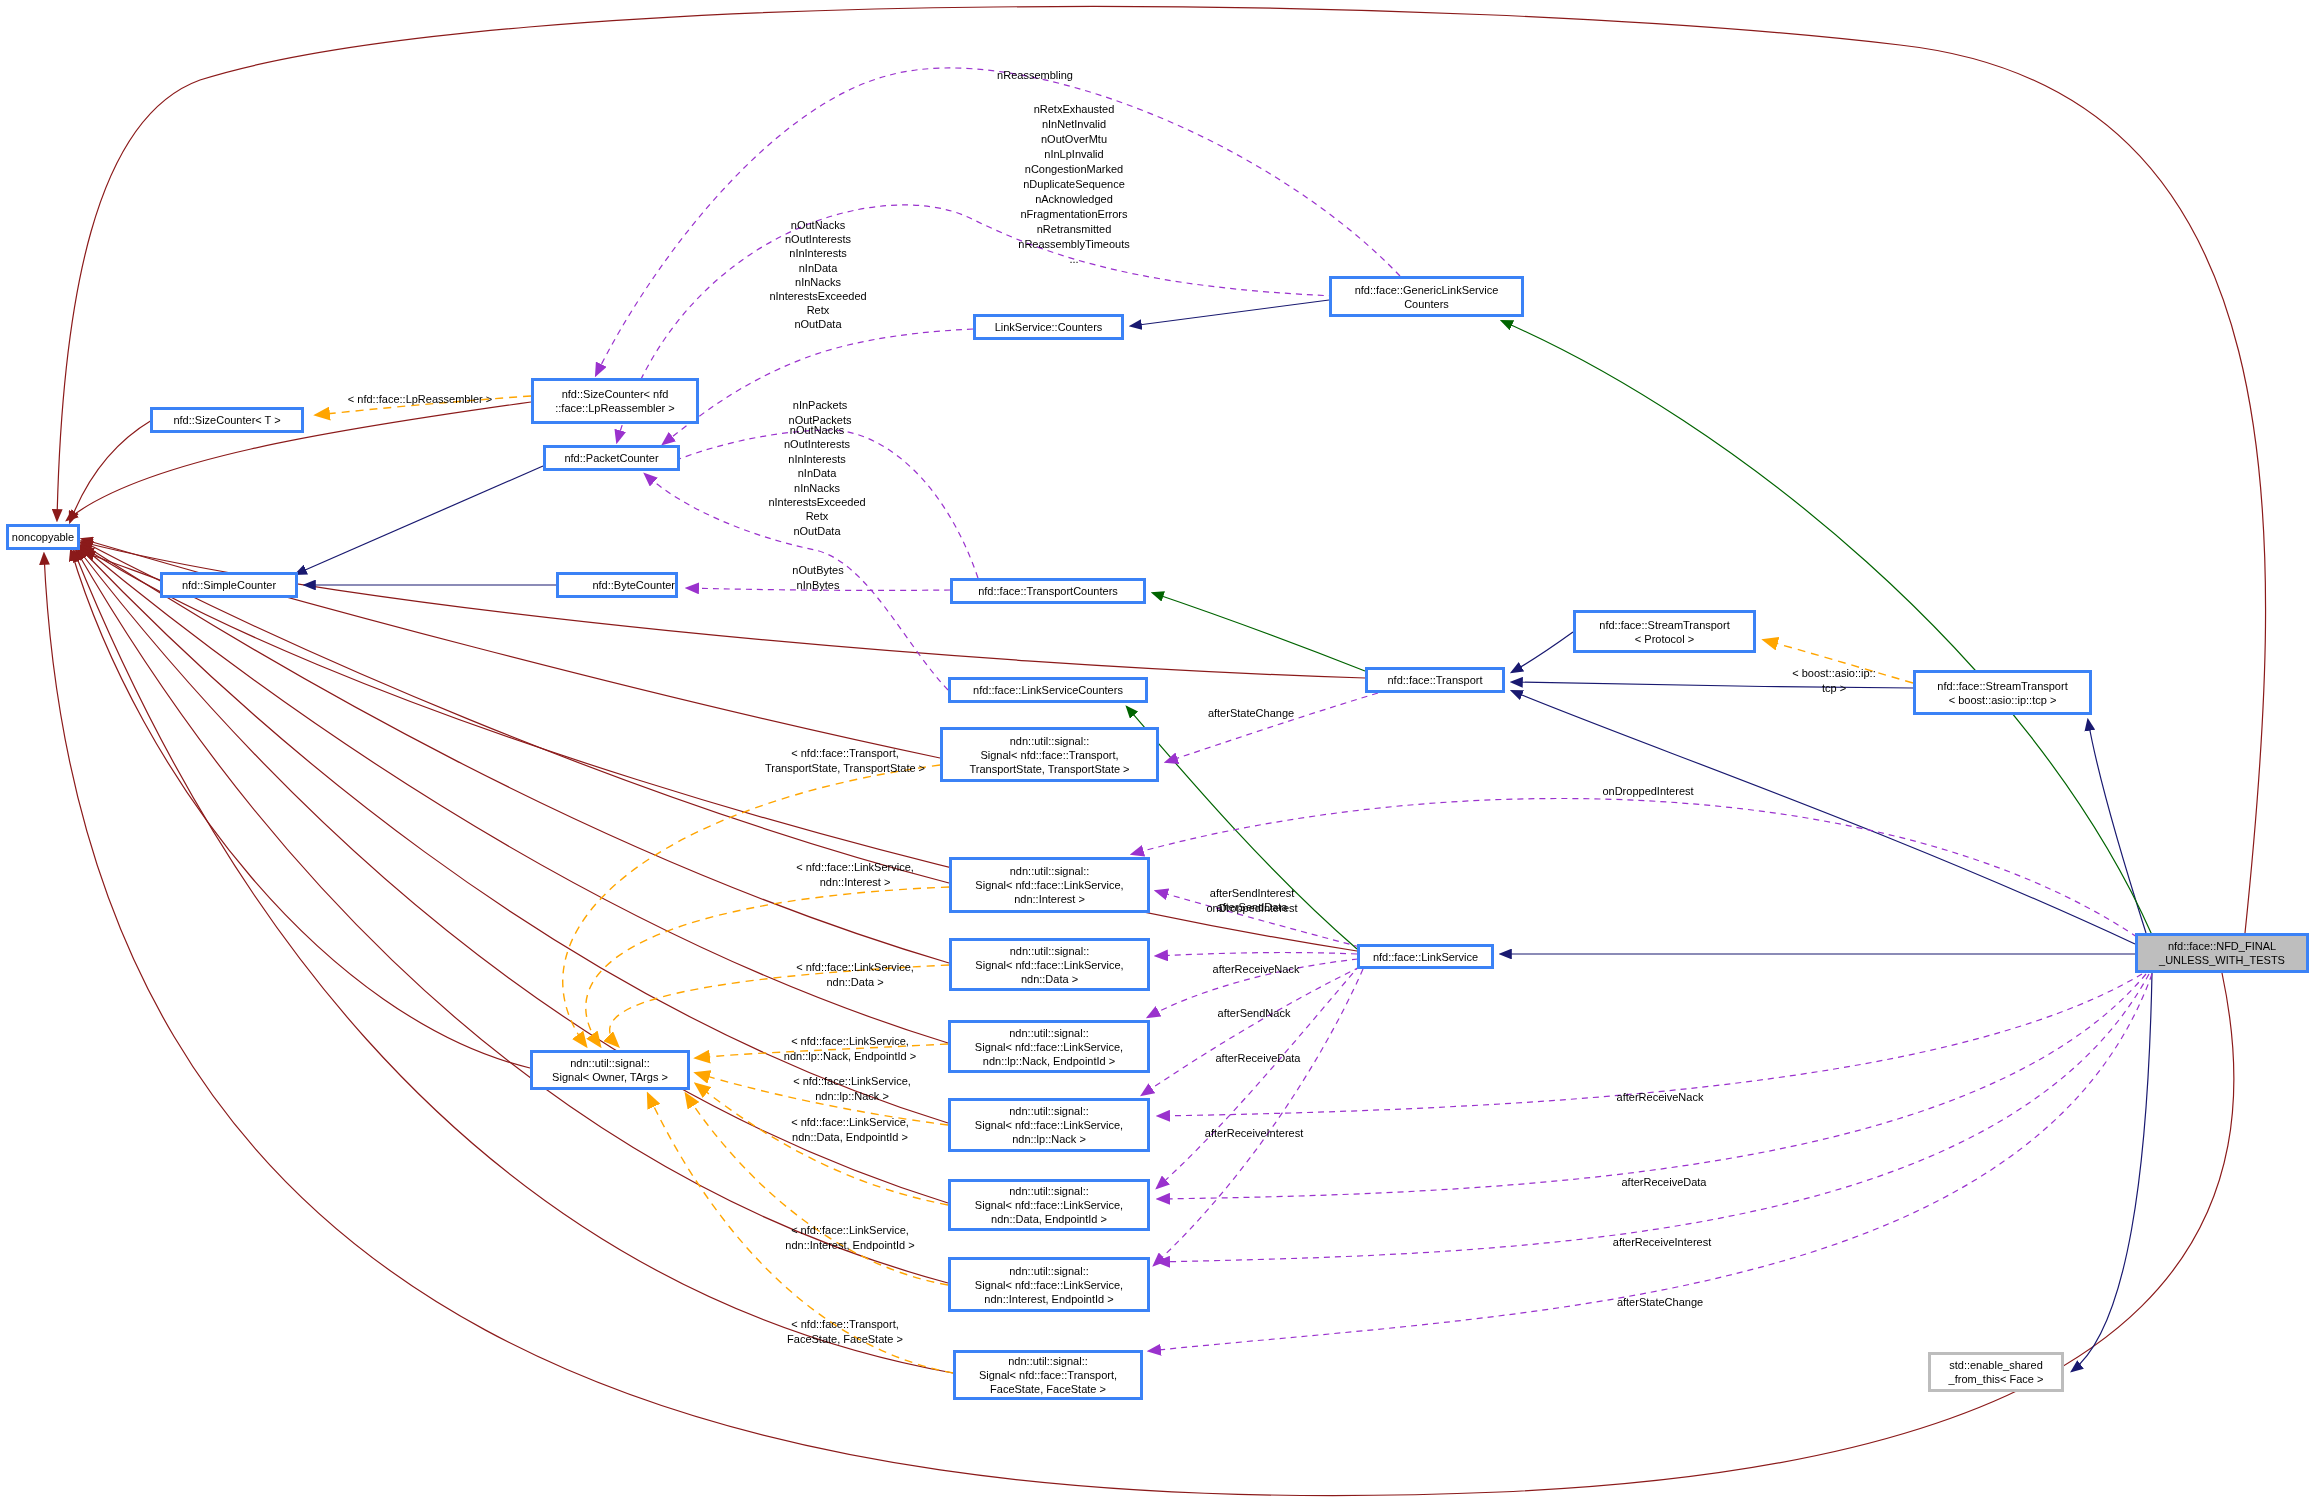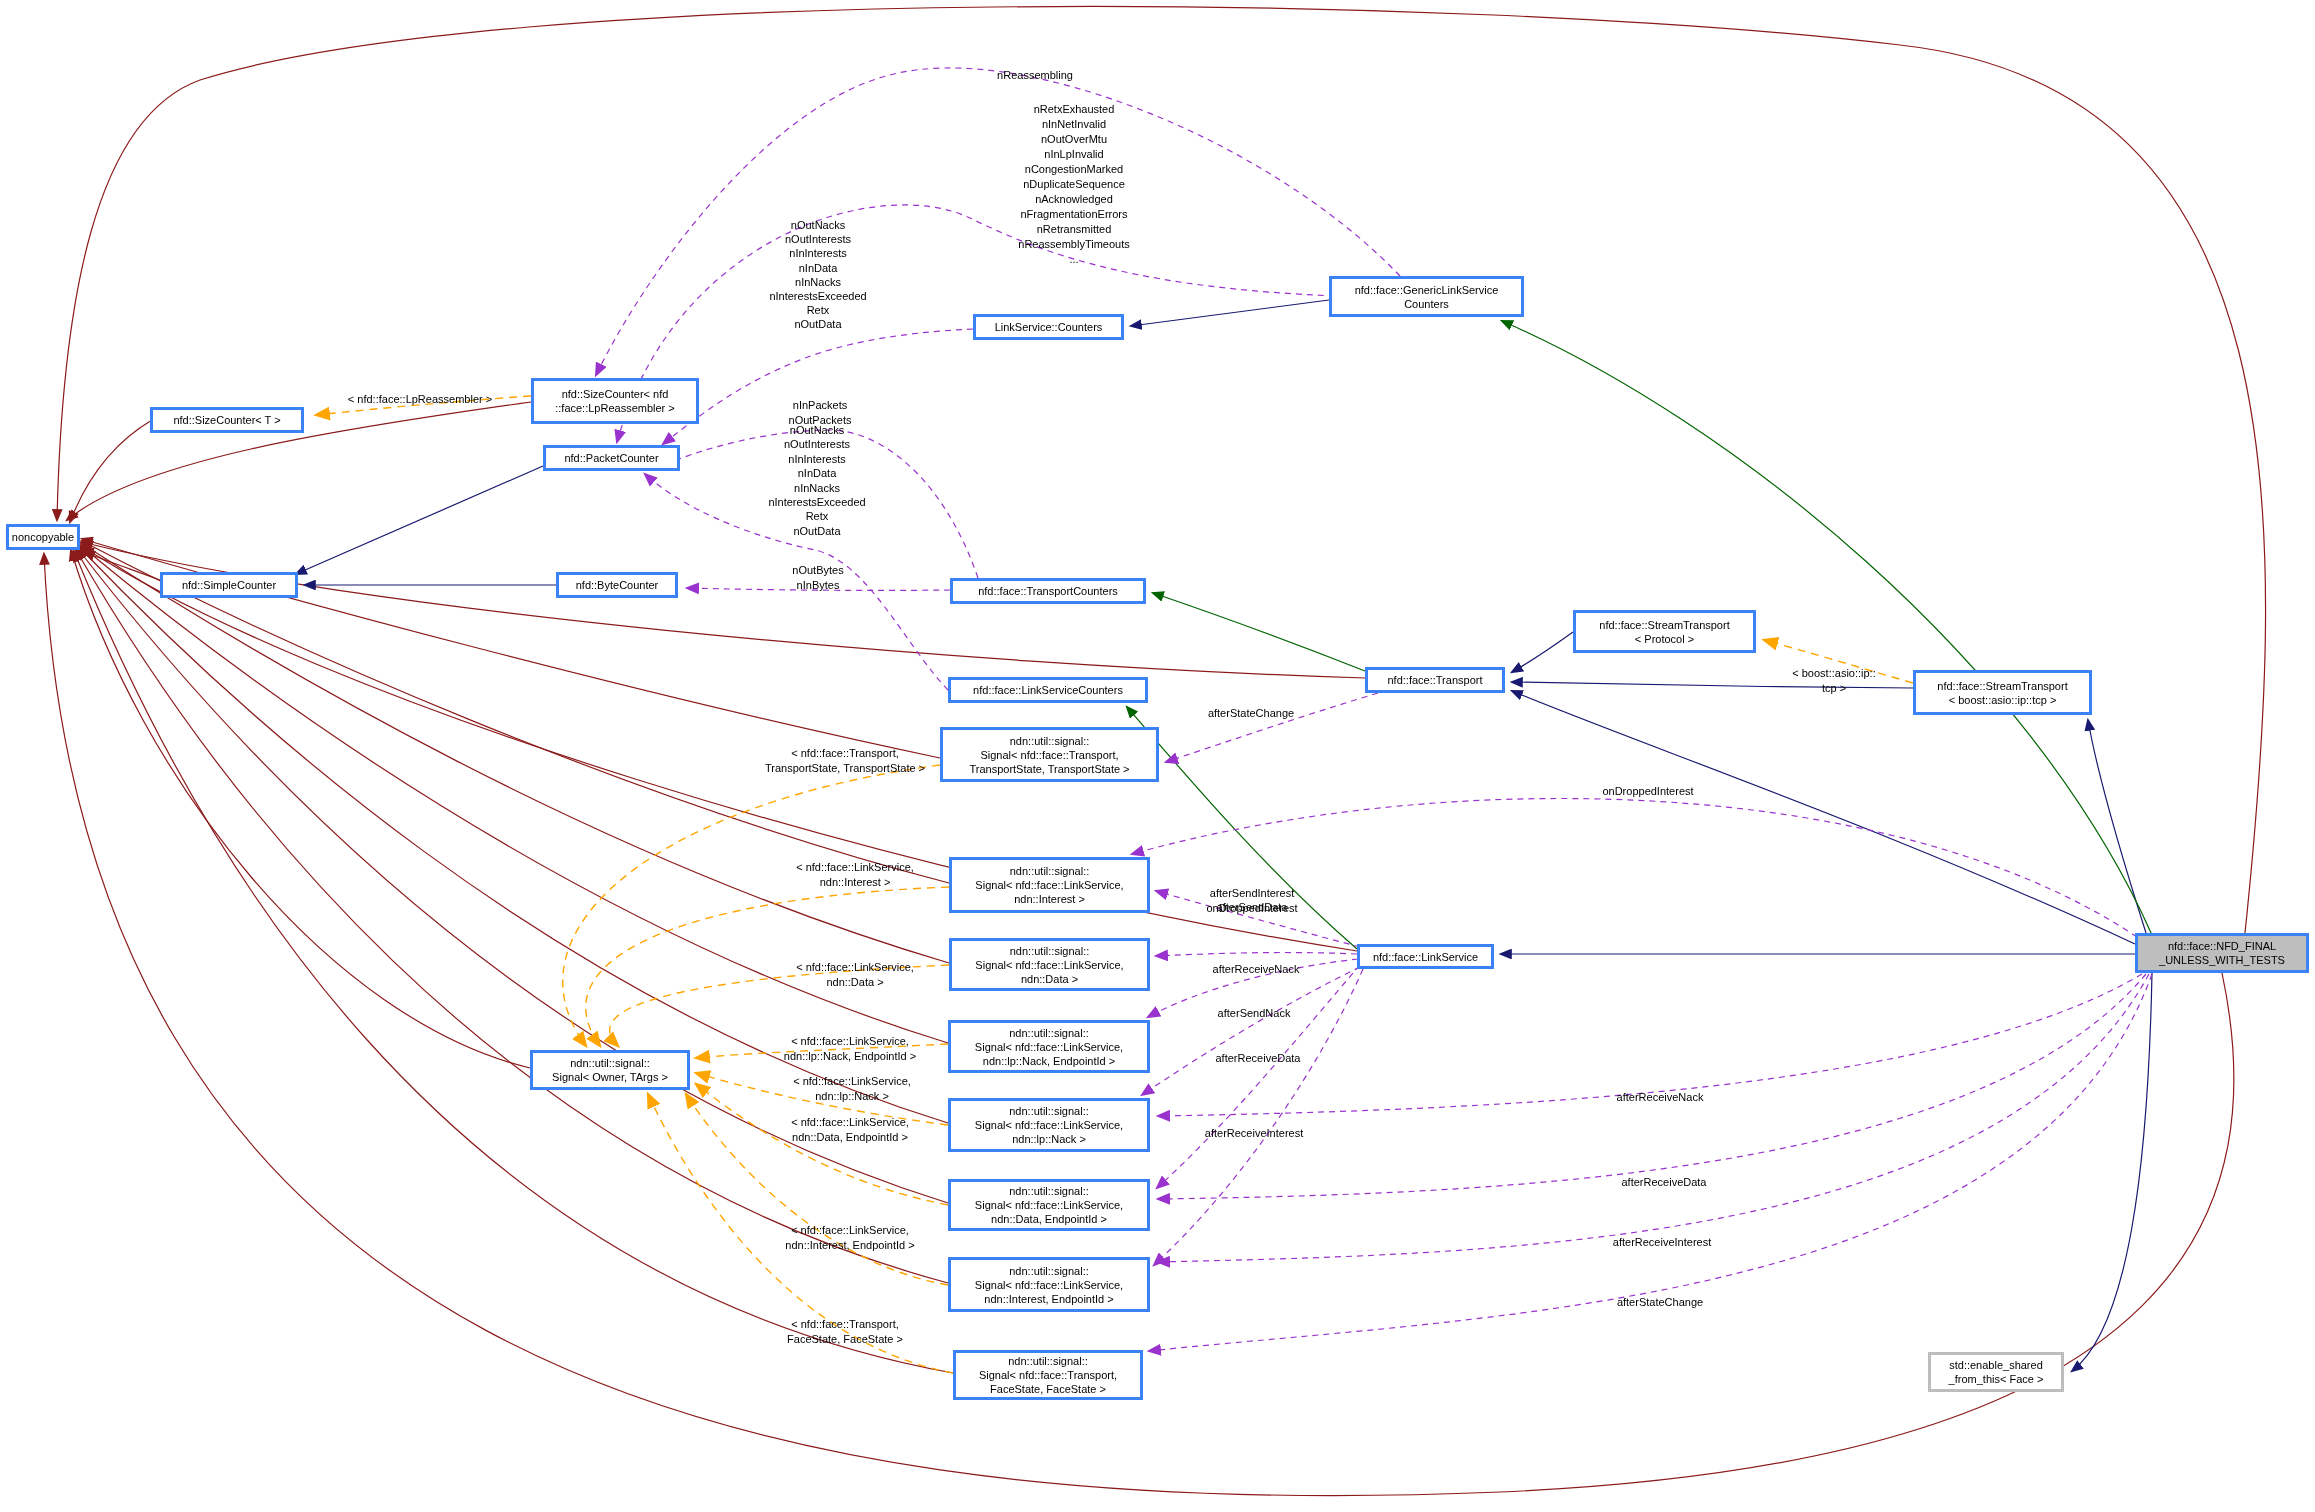--- a/index.html
+++ b/index.html
@@ -114,21 +114,21 @@
       <div class="node" style="left: 531px; top: 378px; width: 168px; height: 46px;">
         <div>nfd::SizeCounter&lt; nfd</div>
         <div>::face::LpReassembler &gt;</div>
       </div>
       <div class="node" style="left: 543px; top: 445px; width: 137px; height: 26px;">
         <div>nfd::PacketCounter</div>
       </div>
       <div class="node" style="left: 160px; top: 572px; width: 138px; height: 26px;">
         <div>nfd::SimpleCounter</div>
       </div>
-      <div class="node" style="left: 556px; top: 572px; width: 122px; height: 26px;">
+      <div class="node" style="left: 556px; top: 572px; width: 122px; height: 26px; align-items: flex-end;">
         <div>nfd::ByteCounter</div>
       </div>
       <div class="node" style="left: 973px; top: 314px; width: 151px; height: 26px;">
         <div>LinkService::Counters</div>
       </div>
       <div class="node" style="left: 1329px; top: 276px; width: 195px; height: 41px;">
         <div>nfd::face::GenericLinkService</div>
         <div>Counters</div>
       </div>
       <div class="node" style="left: 950px; top: 578px; width: 196px; height: 26px;">

